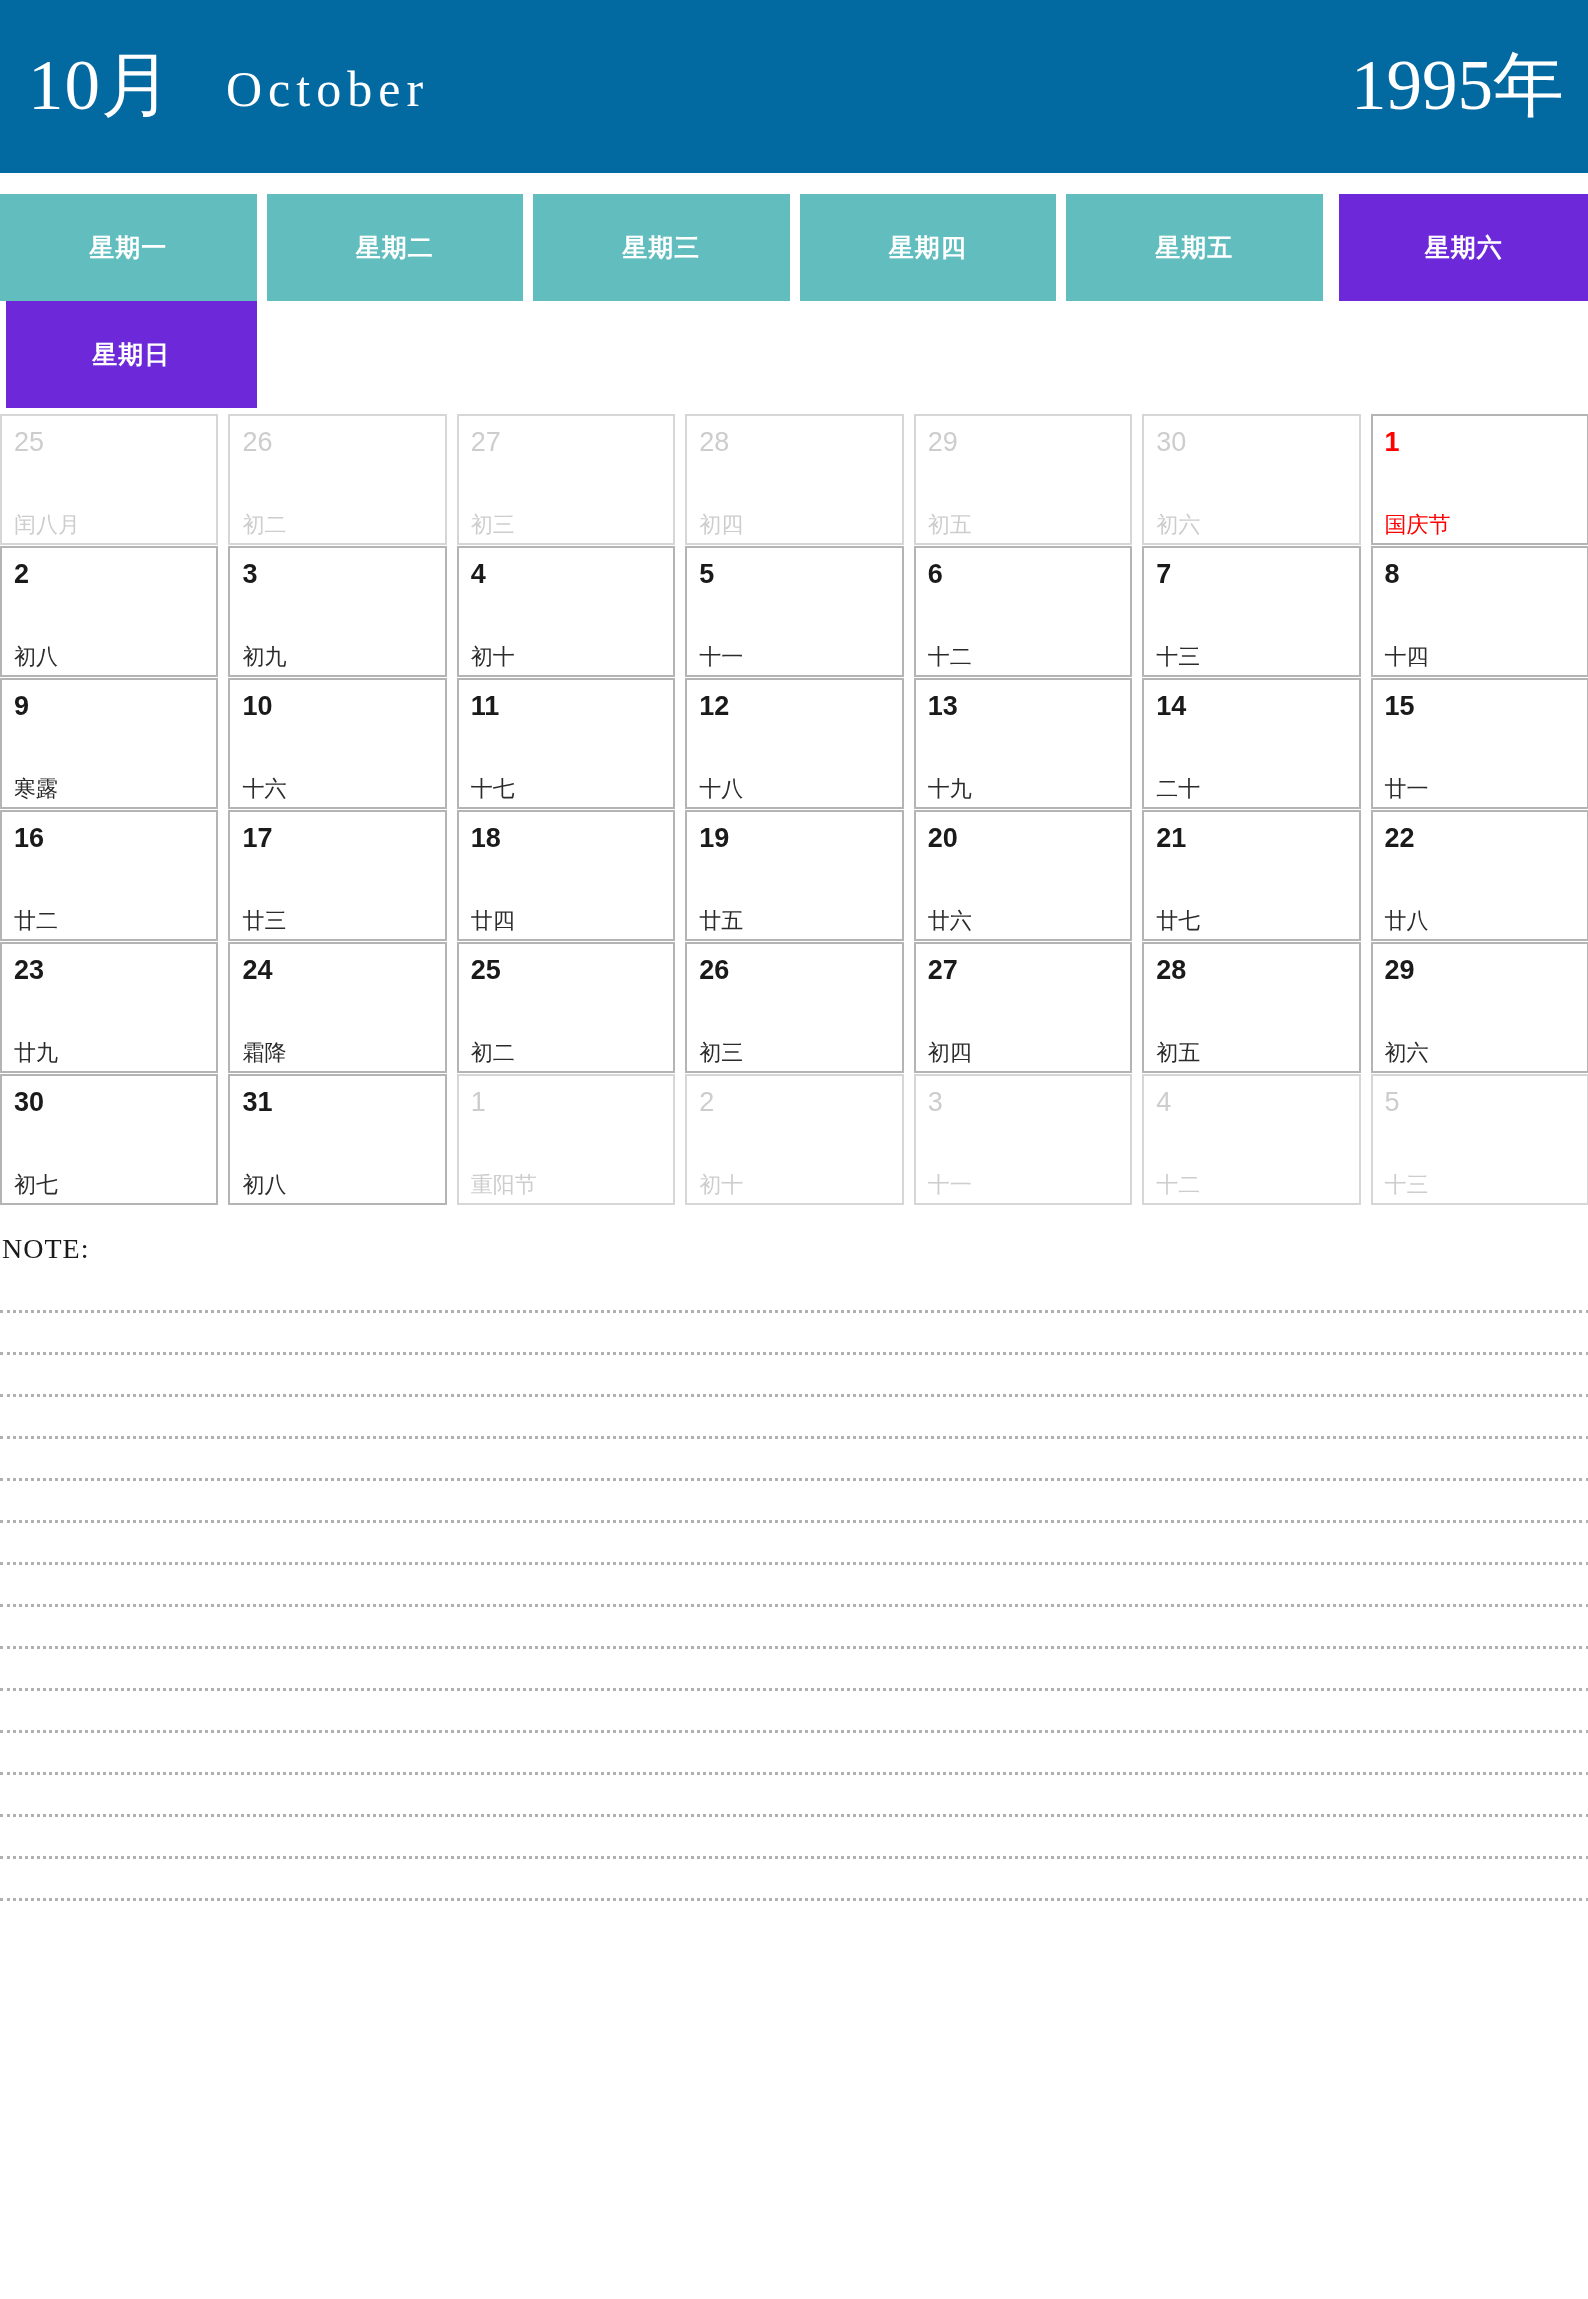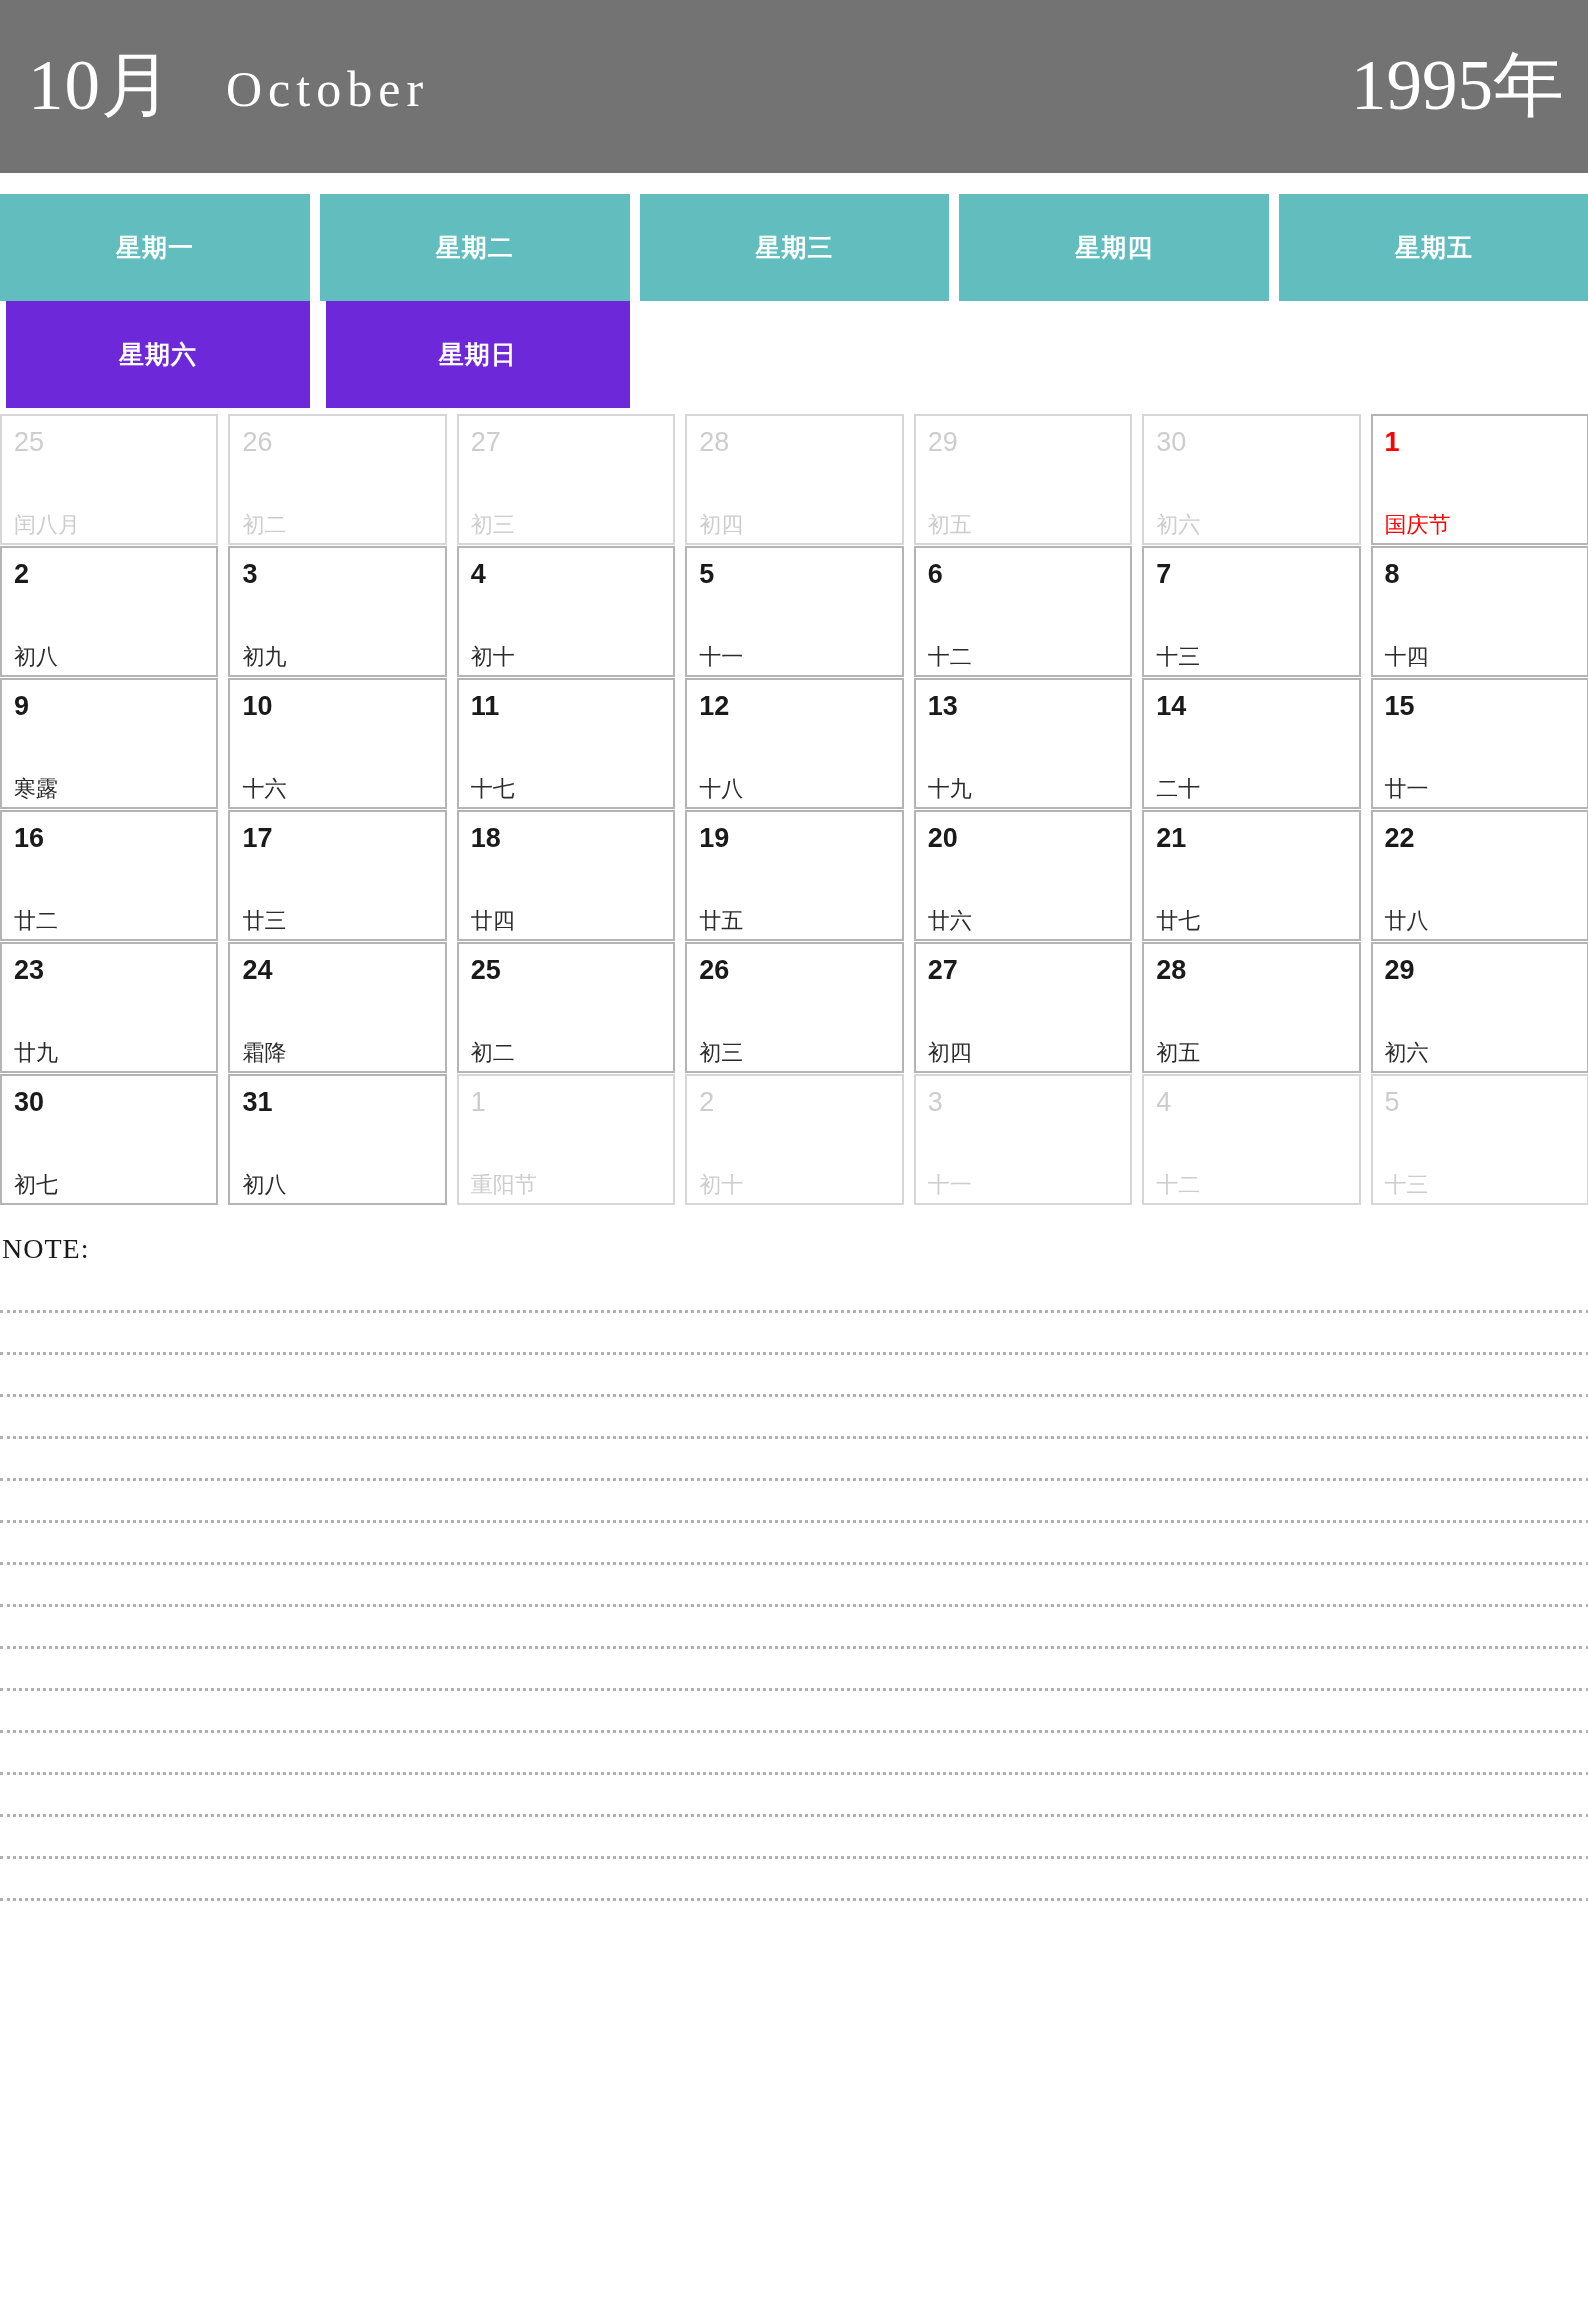--- a/index.html
+++ b/index.html
@@ -10,21 +10,21 @@
     background: #ffffff;
     font-family: "Liberation Serif", "DejaVu Serif", serif;
     overflow: hidden;
   }
 
   
   .header-banner {
     position: relative;
     width: 1589px;
     height: 173px;
-    background: #737373;
+    background: #0369a1;
     display: flex;
     align-items: center;
     text-decoration: underline;
   }
   .hdr-month-cn {
     position: absolute;
     left: 28px;
     top: 50%;
     transform: translateY(-52%);
     color: #ffffff;
@@ -54,21 +54,21 @@
     color: #ffffff;
     font-size: 71px;
     line-height: 1;
     font-family: "Liberation Serif", "DejaVu Serif", serif;
     white-space: nowrap;
   }
 
   
   .weekday-row {
     display: grid;
-    grid-template-columns: repeat(5, 1fr);
+    grid-template-columns: repeat(6, 1fr);
     column-gap: 10px;
     width: 1589px;
     margin-top: 21px;
     padding: 0 0 0 0;
   }
   .weekday-cell {
     height: 107px;
     background: #62bdbe;
     display: flex;
     align-items: center;

